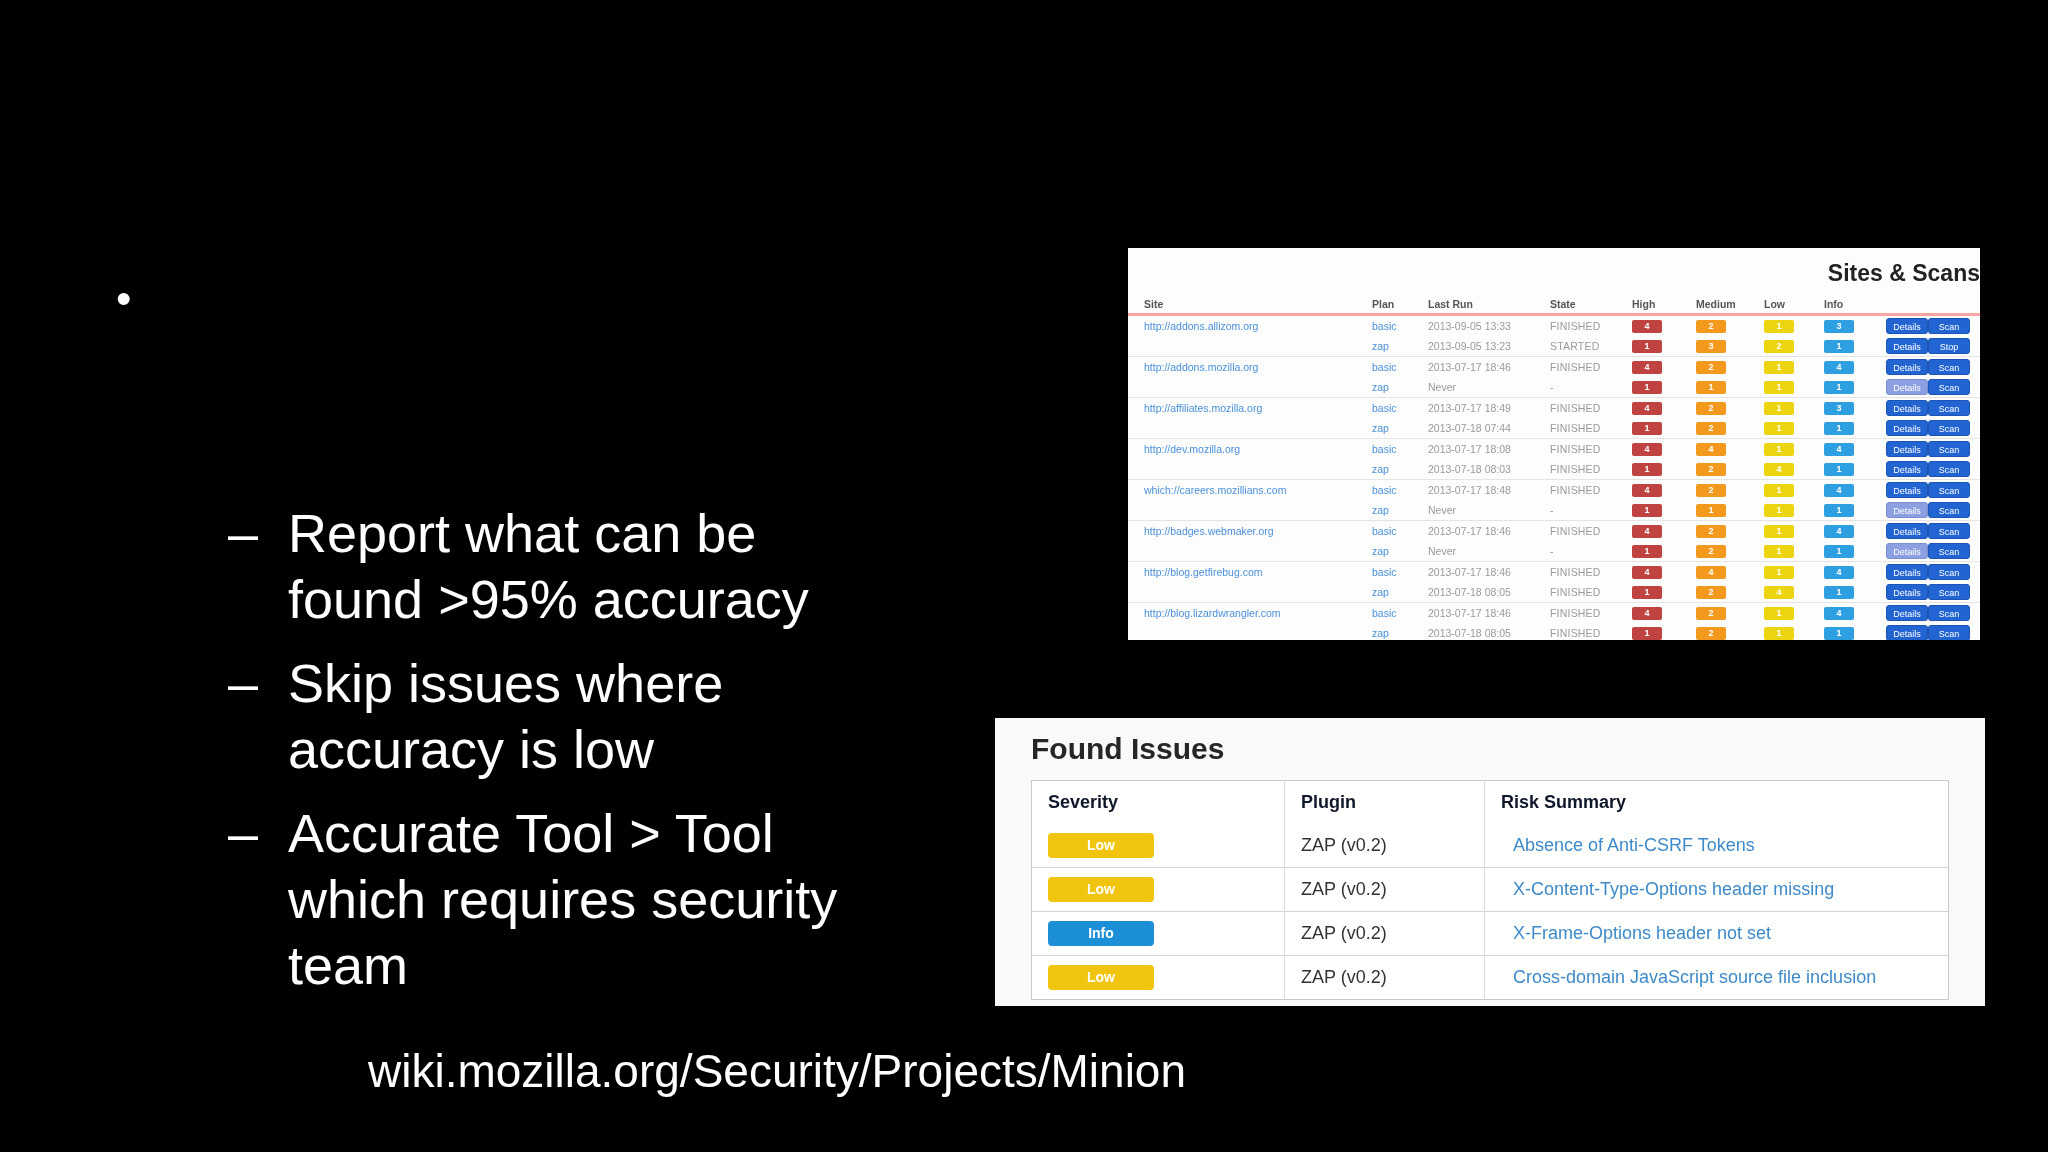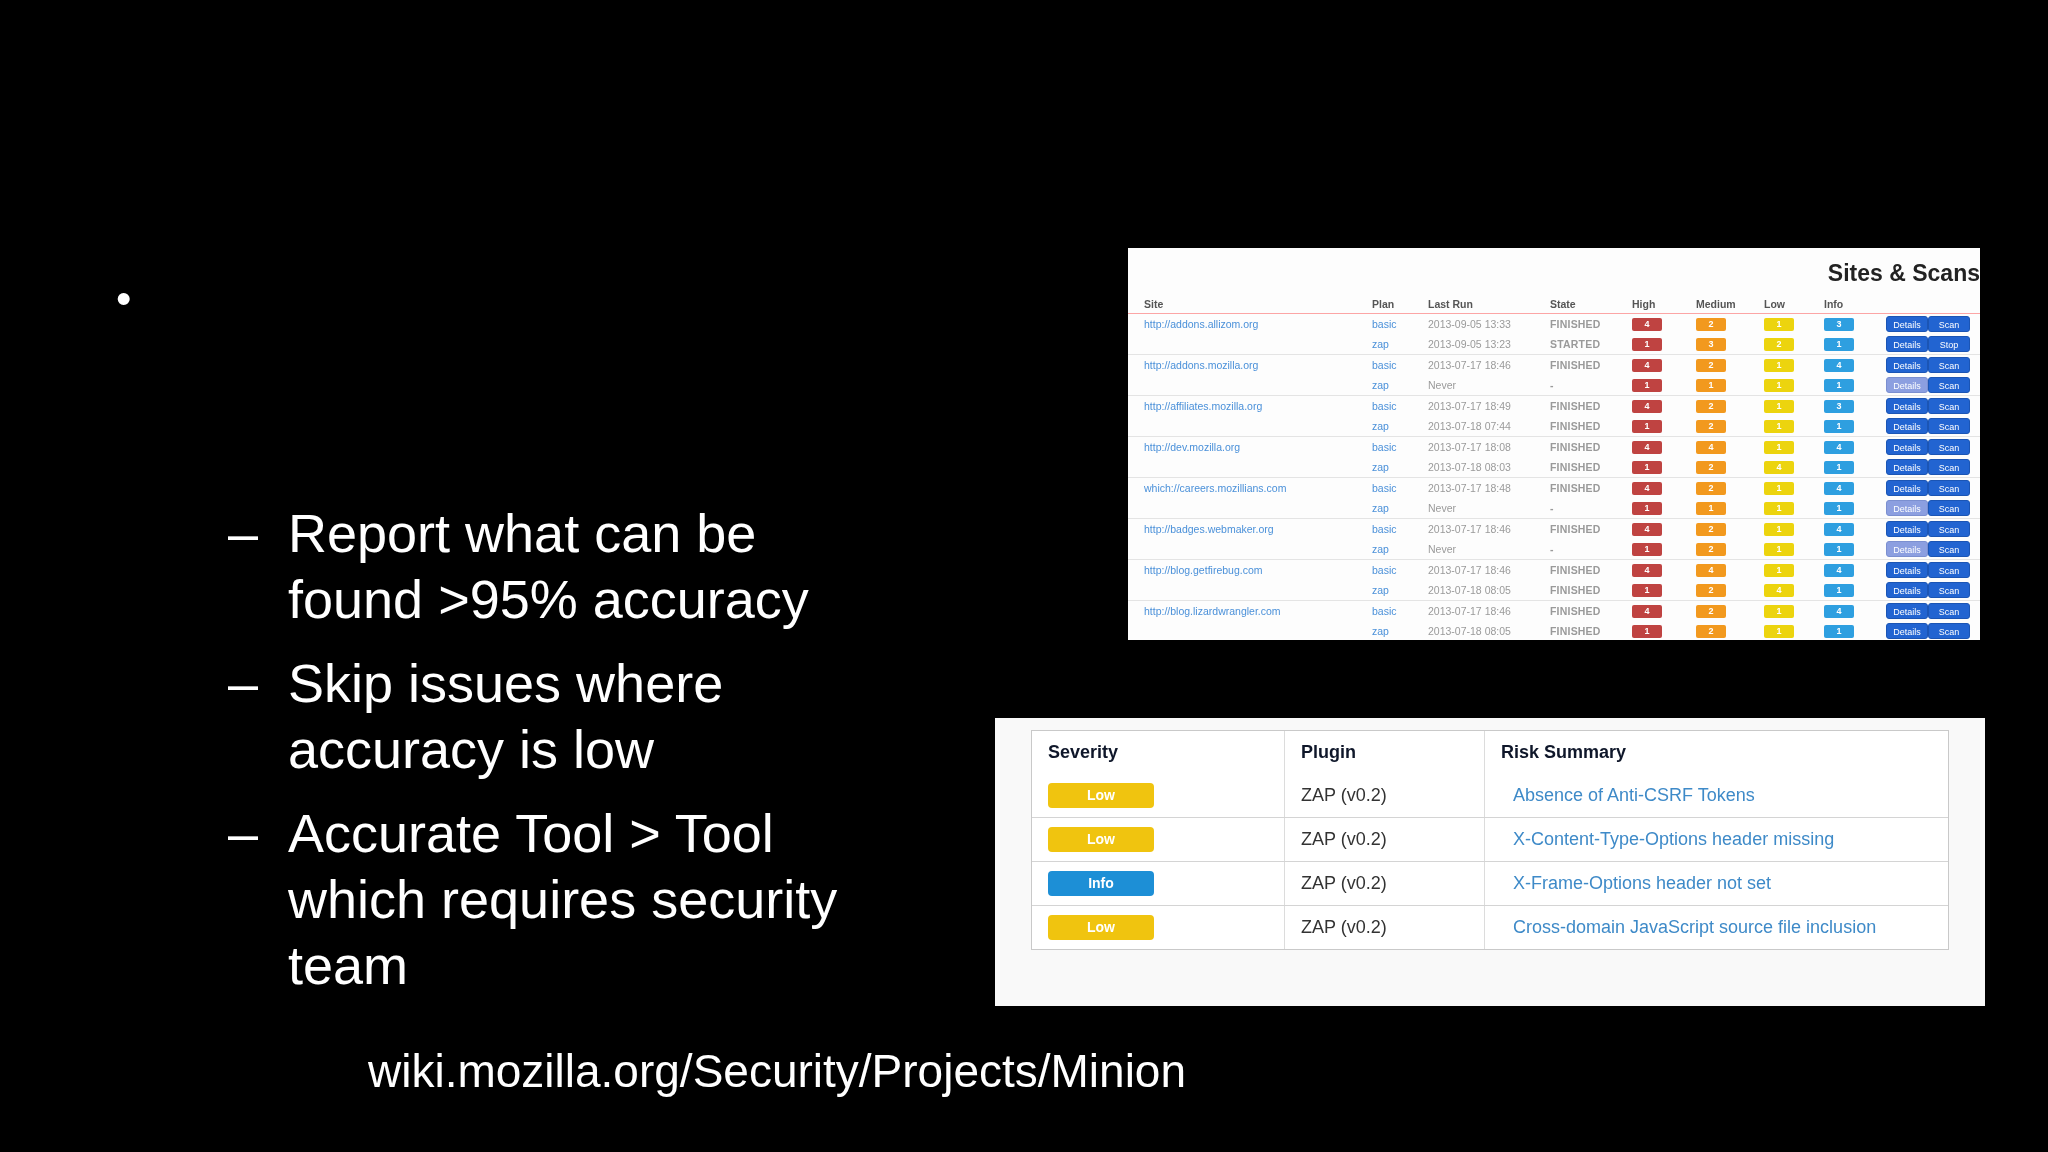--- a/index.html
+++ b/index.html
@@ -16,26 +16,26 @@
   .s-item{display:flex;font-size:54px;line-height:66px;margin-bottom:18px;}
   .s-glyph{width:60px;flex:0 0 60px;}
   .footer{position:absolute;left:368px;top:1044px;font-size:46px;}
 
   
   .sites-panel{position:absolute;left:1128px;top:248px;width:852px;height:392px;
                background:#fdfdfd;color:#333;padding:10px 0 0 0;box-sizing:border-box;overflow:hidden;}
   .sites-title{font-size:23px;font-weight:bold;color:#222;padding:2px 0 8px 16px;text-align:right;}
   .srow{display:grid;grid-template-columns:228px 56px 122px 82px 64px 68px 60px 62px 1fr;
         align-items:center;height:20px;padding:0 10px 0 16px;font-size:10.5px;}
-  .srow.header{height:18px;font-weight:bold;color:#555;border-bottom:1px solid #fca5a5;}
+  .srow.header{height:18px;font-weight:bold;color:#555;border-bottom:3px solid #fca5a5;}
   .srow.grp{border-top:1px solid #e4e4e4;}
   .c{overflow:hidden;white-space:nowrap;}
   .link{color:#4a90d9;cursor:pointer;}
   .dim{color:#9a9a9a;}
-  .state{color:#9a9a9a;letter-spacing:.2px;font-weight:bold;}
+  .state{color:#9a9a9a;letter-spacing:.2px;}
   .badge{display:inline-block;width:30px;height:13px;line-height:13px;border-radius:2px;
          text-align:center;color:#fff;font-size:9px;font-weight:bold;}
   .hi{background:#bf4341;}
   .med{background:#f2991e;}
   .lowb{background:#ecd40e;}
   .infob{background:#2e9fe0;}
   .actions{display:flex;justify-content:flex-end;}
   .btn{display:inline-block;width:44px;height:16px;line-height:16px;border-radius:3px;
        background:#2264d1;color:#fff;font-size:9px;text-align:center;cursor:pointer;
        border:1px solid #1b55b5;box-sizing:border-box;}
@@ -338,20 +338,21 @@
     <span class="c"><span class="badge infob">1</span></span>
     <span class="c actions">
       <span class="btn">Details</span>
       <span class="btn">Scan</span>
     </span>
   </div>
 </div>
   </div>
 
   <div class="issues-panel">
+    <div class="issues-title">Found Issues</div>
     <div class="itable">
       <div class="irow header">
         <span class="icell">Severity</span>
         <span class="icell">Plugin</span>
         <span class="icell">Risk Summary</span>
       </div>
       <div>
   <div class="irow">
     <span class="icell">
               <span class="sev low">Low</span>

